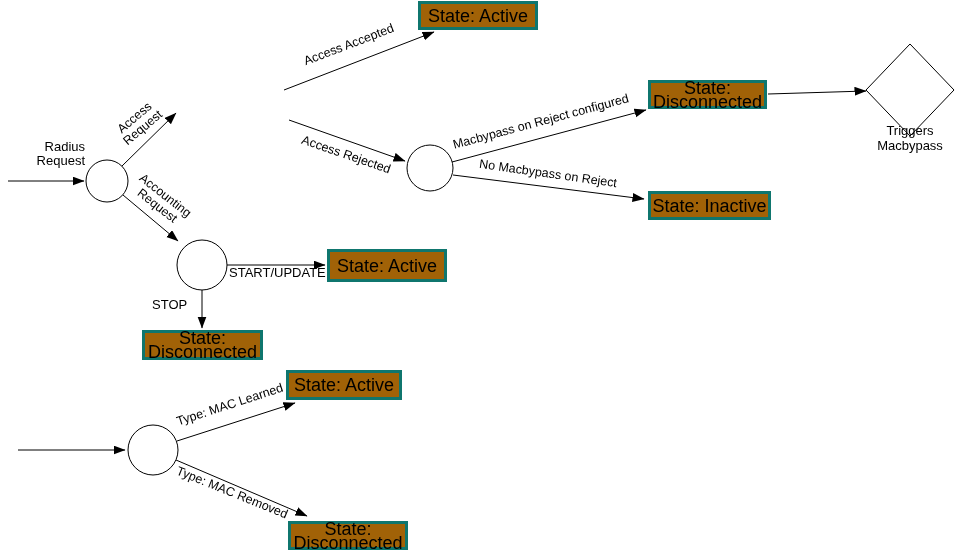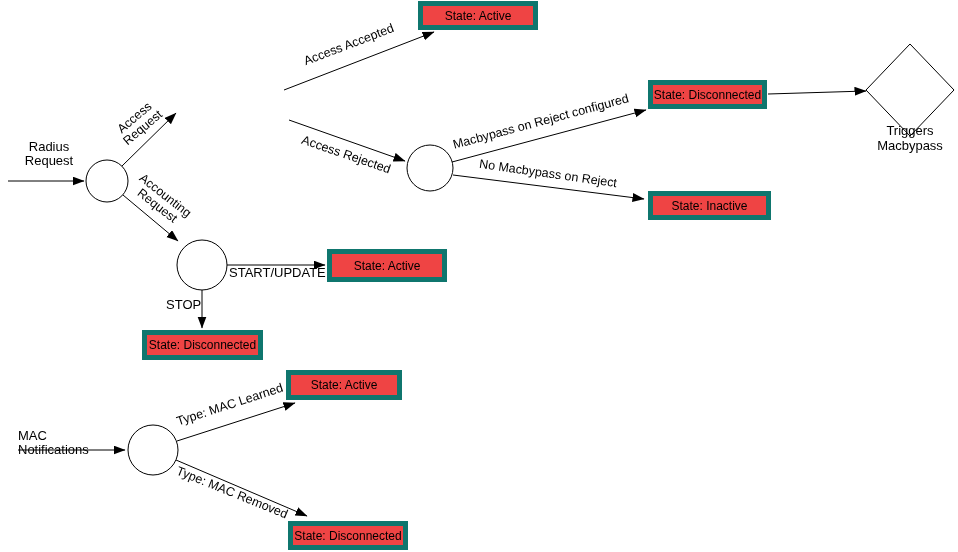--- a/index.html
+++ b/index.html
@@ -28,36 +28,36 @@
     stroke-width: 1;
   }
   .edges circle, .edges polygon {
     fill: #ffffff;
     stroke: #000000;
     stroke-width: 1;
   }
   .box {
     position: absolute;
     box-sizing: border-box;
-    border: 5px solid #0f766e;
-    background: #ef4444;
+    border: 3px solid #0f766e;
+    background: #a16207;
     display: flex;
     align-items: center;
     justify-content: center;
-    font-size: 12px;
+    font-size: 18px;
     line-height: 14px;
     white-space: pre-line;
     text-align: center;
   }
   .lbl {
     position: absolute;
     font-size: 13px;
     line-height: 14px;
     white-space: pre-line;
-    text-align: center;
+    text-align: right;
   }
   .elbl {
     position: absolute;
     font-size: 12.5px;
     line-height: 13px;
     white-space: pre-line;
     text-align: center;
     transform-origin: center center;
   }
   .diamond-text {
@@ -117,25 +117,24 @@
   <div class="box" style="left:286px; top:370px; width:116px; height:30px;">State: Active</div>
 
   <div class="box" style="left:288px; top:521px; width:120px; height:29px;">State: Disconnected</div>
 
   <div class="diamond-text" style="left:865px; top:75px; width:90px;">Triggers
 Macbypass</div>
 
   <div class="lbl" style="left:13px; top:140px; width:72px;">Radius
 Request</div>
 
-  <div class="lbl" style="left:18px; top:429px; width:102px; text-align:left;">MAC Notifications</div>
 
   <div class="lbl" style="left:229px; top:266px; text-align:left;">START/UPDATE</div>
 
-  <div class="lbl" style="left:166px; top:298px; text-align:left;">STOP</div>
+  <div class="lbl" style="left:152px; top:298px; text-align:left;">STOP</div>
 
   <div class="elbl" style="left:139px; top:123px; transform:translate(-50%,-50%) rotate(-40deg);">Access
 Request</div>
 
   <div class="elbl" style="left:349px; top:45px; transform:translate(-50%,-50%) rotate(-21deg);">Access Accepted</div>
 
   <div class="elbl" style="left:346px; top:155px; transform:translate(-50%,-50%) rotate(19deg);">Access Rejected</div>
 
   <div class="elbl" style="left:161px; top:201px; transform:translate(-50%,-50%) rotate(38deg);">Accounting
 Request</div>

